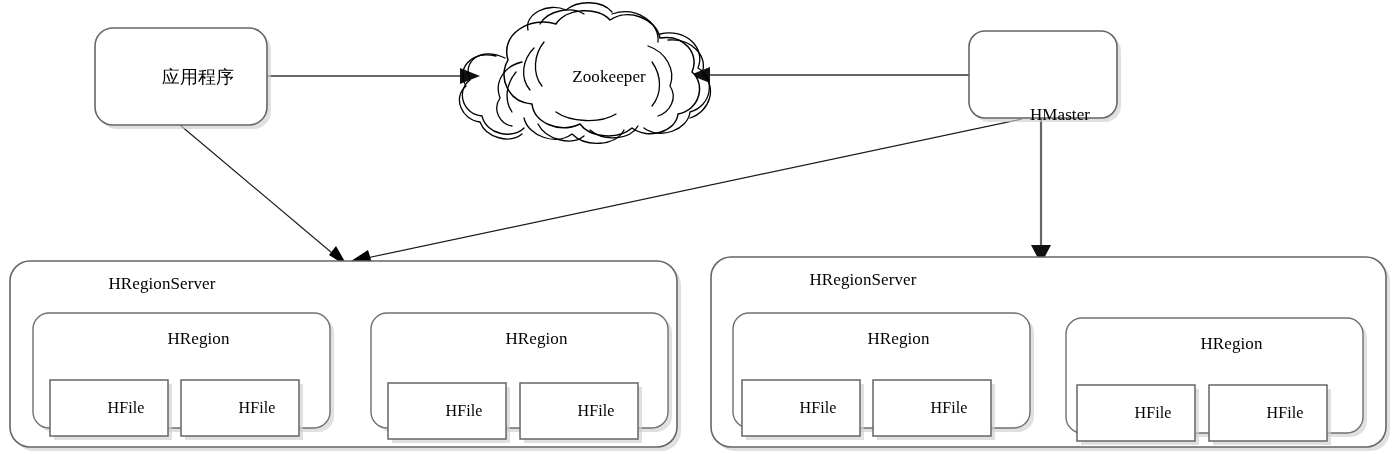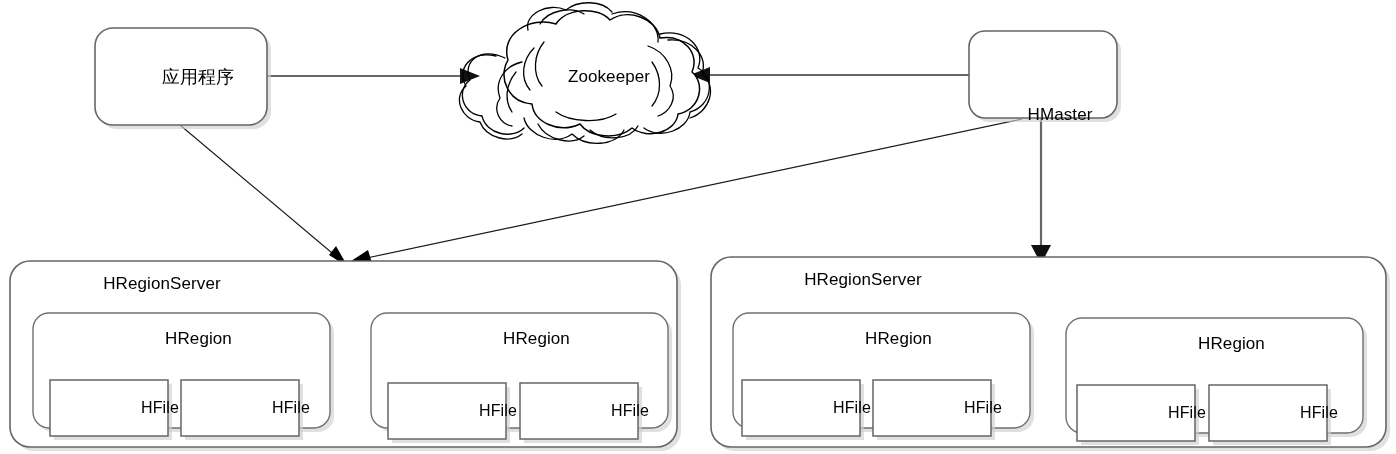--- a/index.html
+++ b/index.html
@@ -37,28 +37,28 @@
   }
   .node-label {
     position: absolute;
     color: #000000;
     font-size: 17px;
     line-height: 1;
     white-space: nowrap;
     text-align: center;
     transform: translate(-50%, -50%);
     letter-spacing: 0.1px;
+    font-family: Liberation Serif, serif;
   }
   .node-label.cjk {
     font-family: "DejaVu Sans", "Liberation Sans", sans-serif;
     font-size: 18px;
   }
   .node-label.small {
     font-size: 16px;
-    margin-left: 34px;
   }
   .box-shape {
     fill: #ffffff;
     stroke: #666666;
     stroke-width: 1.6;
   }
   .box-shape.thin {
     stroke: #707070;
     stroke-width: 1.4;
   }

